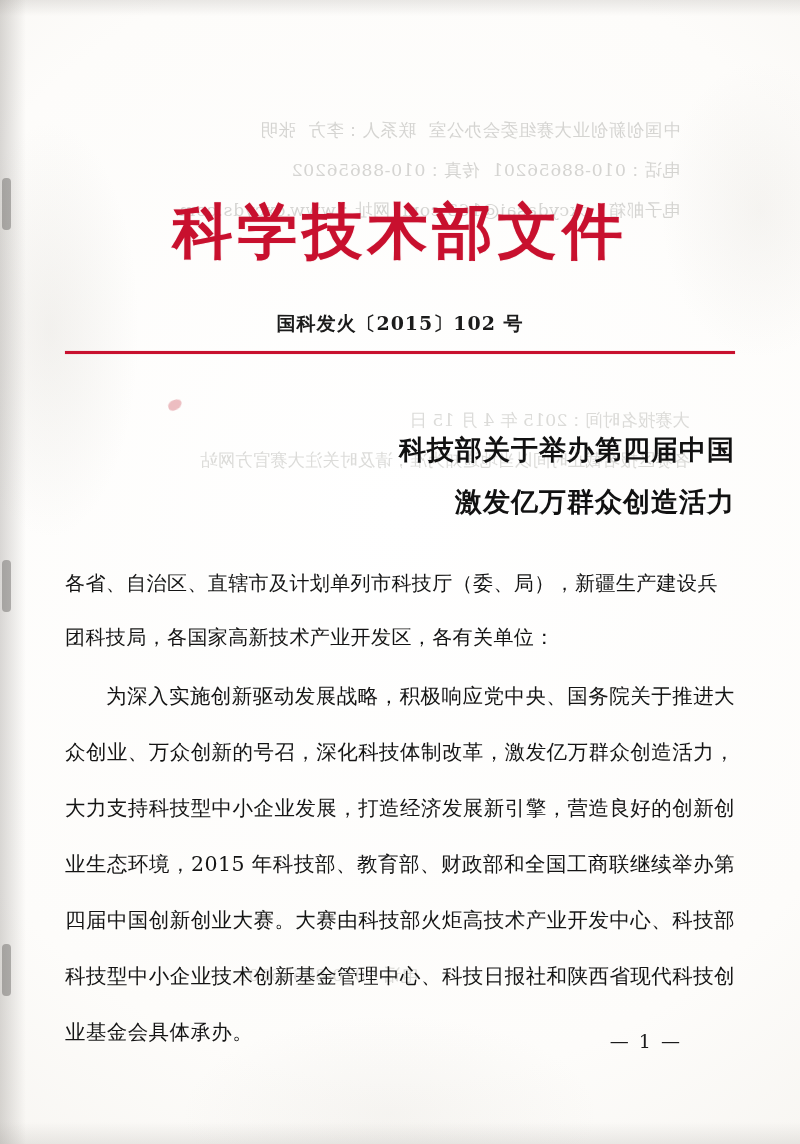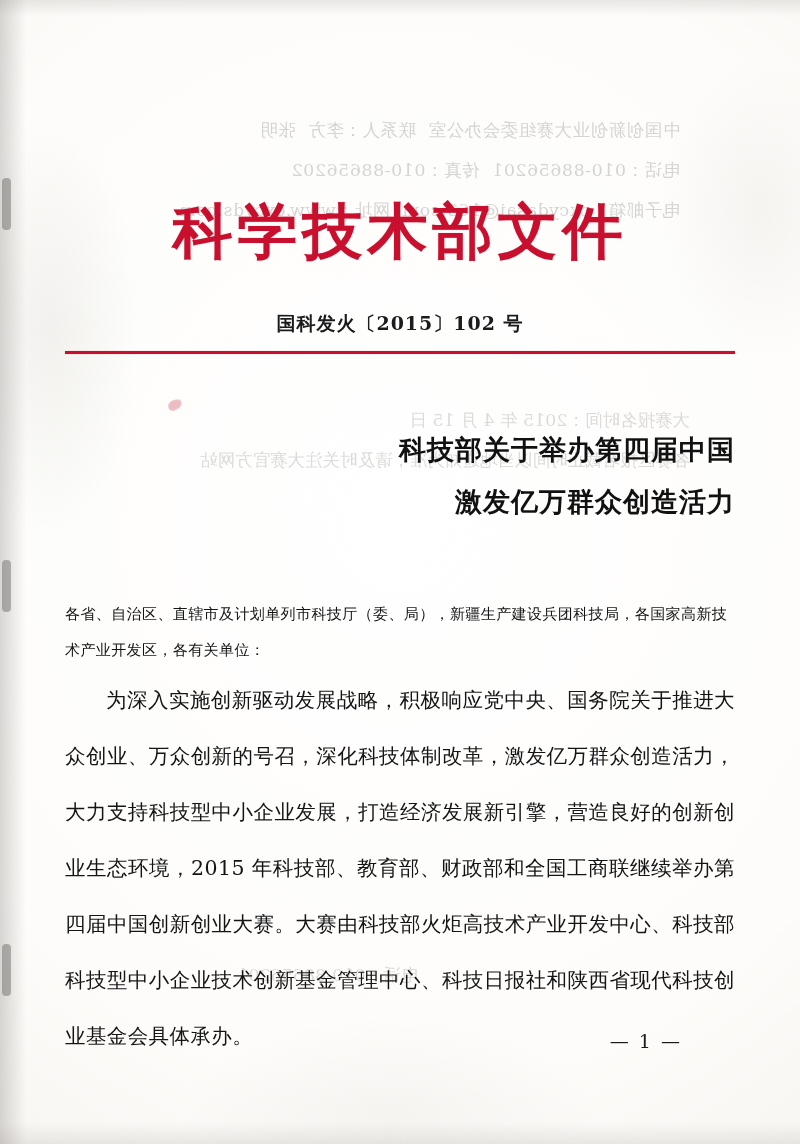--- a/index.html
+++ b/index.html
@@ -135,23 +135,23 @@
     margin-top: 70px;
     text-align: right;
     font-weight: bold;
     font-size: 27px;
     line-height: 52px;
     color: #111111;
     letter-spacing: 1px;
   }
 
   .recipients {
-    margin-top: 68px;
-    font-size: 15px;
-    line-height: 36px;
+    margin-top: 28px;
+    font-size: 20px;
+    line-height: 54px;
     color: #141414;
     letter-spacing: 0.4px;
   }
 
   .body-para {
     margin-top: 4px;
     font-size: 20.5px;
     line-height: 56px;
     color: #141414;
     text-align: justify;

